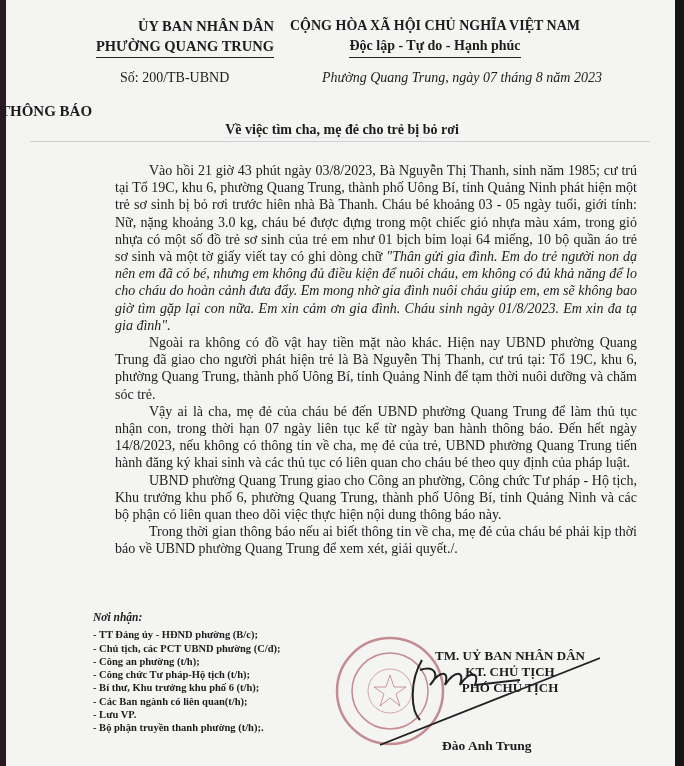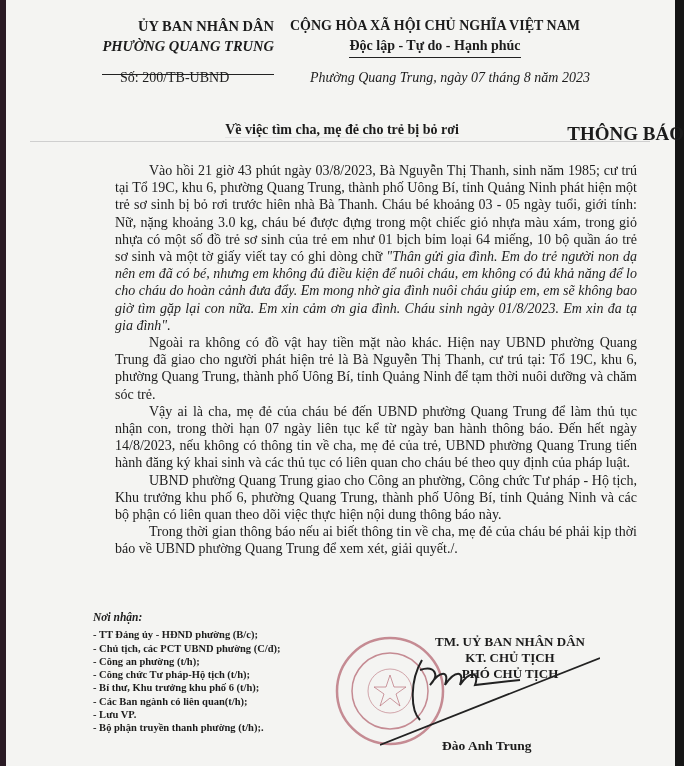--- a/index.html
+++ b/index.html
@@ -1,34 +1,34 @@
 <!DOCTYPE html>
 <html><head>
 <meta charset="utf-8">
 <style>
   html,body{margin:0;padding:0;}
   body{width:684px;height:766px;background:#2a1a24;position:relative;overflow:hidden;font-family:"Liberation Serif","DejaVu Serif",serif;color:#1c1c1c;}
   .page{position:absolute;left:6px;top:0;width:669px;height:766px;background:#f4f4f2;}
   .edge-r{position:absolute;left:675px;top:0;width:9px;height:766px;background:#151515;}
   .hdr-left{position:absolute;left:84px;top:16px;width:190px;text-align:right;font-weight:bold;font-size:14.5px;line-height:20px;}
-  .hdr-left .u{display:inline-block;border-bottom:1px solid #222;padding-bottom:18px;font-style:italic;}
+  .hdr-left .u{display:inline-block;border-bottom:1px solid #222;padding-bottom:1px;}
   .hdr-right{position:absolute;left:290px;top:16px;width:290px;text-align:center;font-weight:bold;font-size:14px;line-height:20px;}
   .hdr-right .u{display:inline-block;border-bottom:1px solid #222;padding-bottom:1px;}
   .so{position:absolute;left:120px;top:70px;font-size:14px;}
-  .date{position:absolute;left:310px;top:70px;font-style:italic;font-size:14px;}
-  .title{position:absolute;left:0;top:103px;width:684px;text-align:right;font-weight:bold;font-size:19px;margin-top:20px;}
+  .date{position:absolute;left:322px;top:70px;font-style:italic;font-size:14px;}
+  .title{position:absolute;left:0;top:103px;width:684px;text-align:left;font-weight:bold;font-size:15px;}
   .subtitle{position:absolute;left:0;top:122px;width:684px;text-align:center;font-weight:bold;font-size:14px;}
   .subtitle span{border-bottom:1px solid #e5e5e5;}
   .rule{position:absolute;left:30px;top:141px;width:620px;height:1px;background:#cfcfcf;}
   .body{position:absolute;left:95px;top:162px;width:522px;font-size:14px;line-height:17.2px;text-align:justify;margin-left:20px;}
   .body p{margin:0;text-indent:34px;}
   .body .it{font-style:italic;}
   .recv{position:absolute;left:93px;top:611px;font-size:10.5px;line-height:13.3px;font-weight:bold;}
   .recv .h{font-style:italic;font-size:11.5px;margin-bottom:4px;}
-  .sign{position:absolute;left:380px;top:634px;width:260px;text-align:center;font-weight:bold;font-size:13px;line-height:16px;}
+  .sign{position:absolute;left:380px;top:648px;width:260px;text-align:center;font-weight:bold;font-size:13px;line-height:16px;}
   .signer{position:absolute;left:442px;top:738px;font-weight:bold;font-size:13.5px;}
   .stamp{position:absolute;left:334px;top:635px;width:112px;height:112px;}
   .sigline{position:absolute;left:380px;top:640px;width:220px;height:110px;}
 </style>
 </head>
 <body>
 
 <div class="page"></div>
 <div class="edge-r"></div>
 

